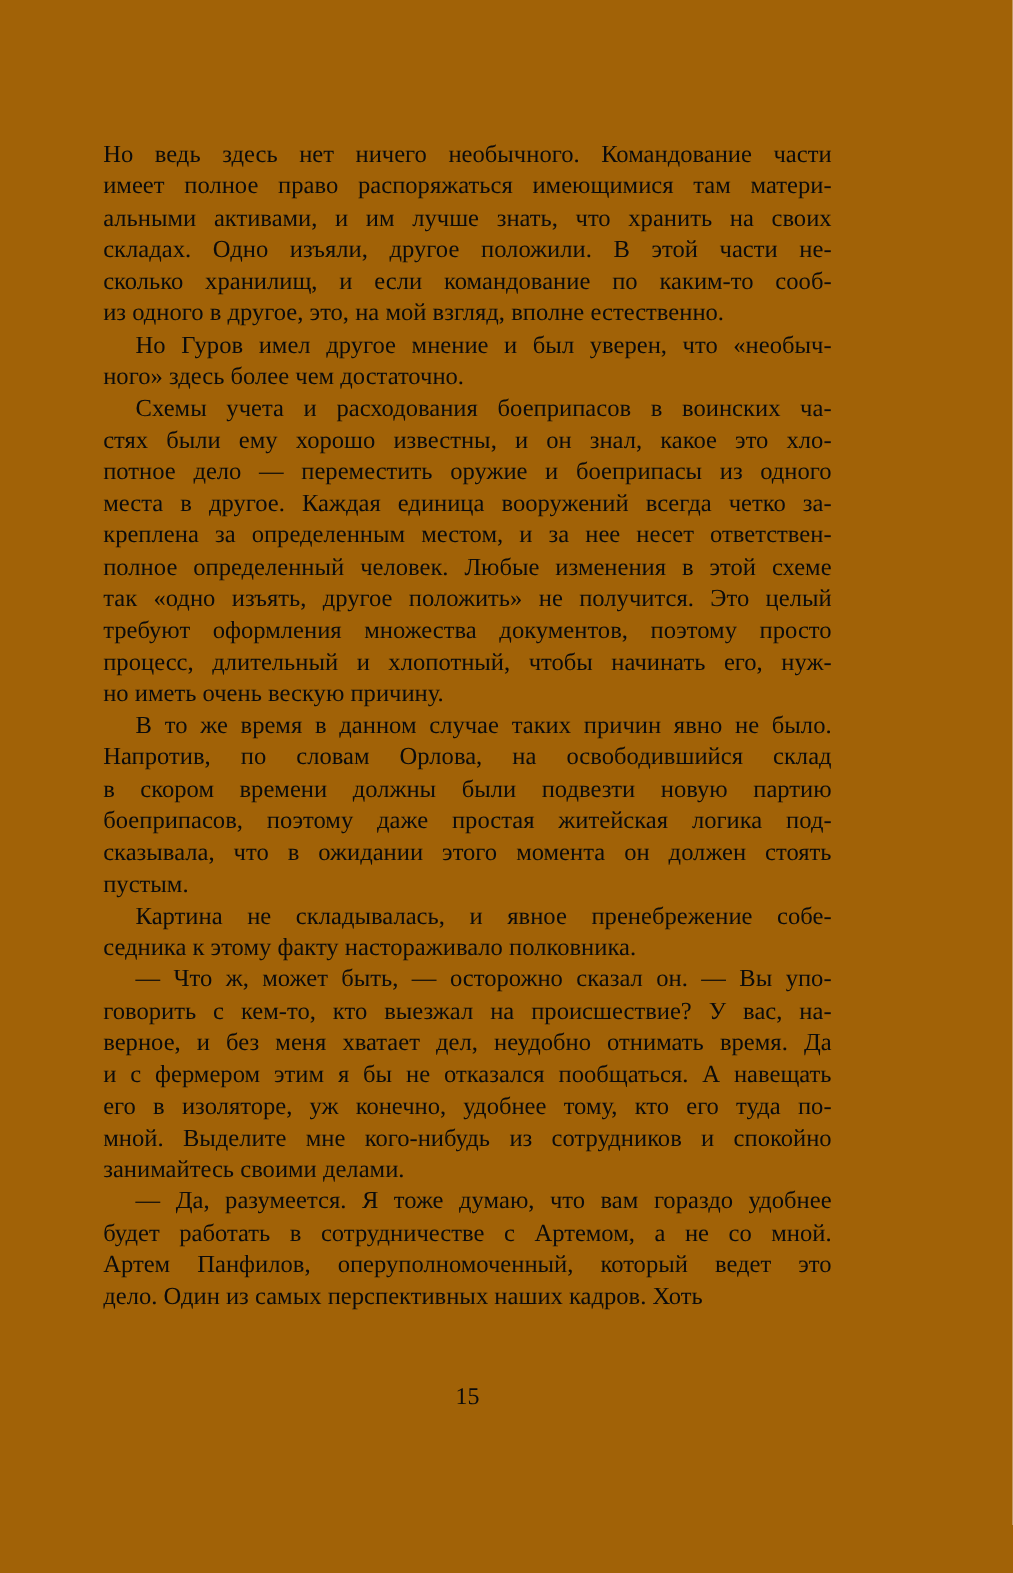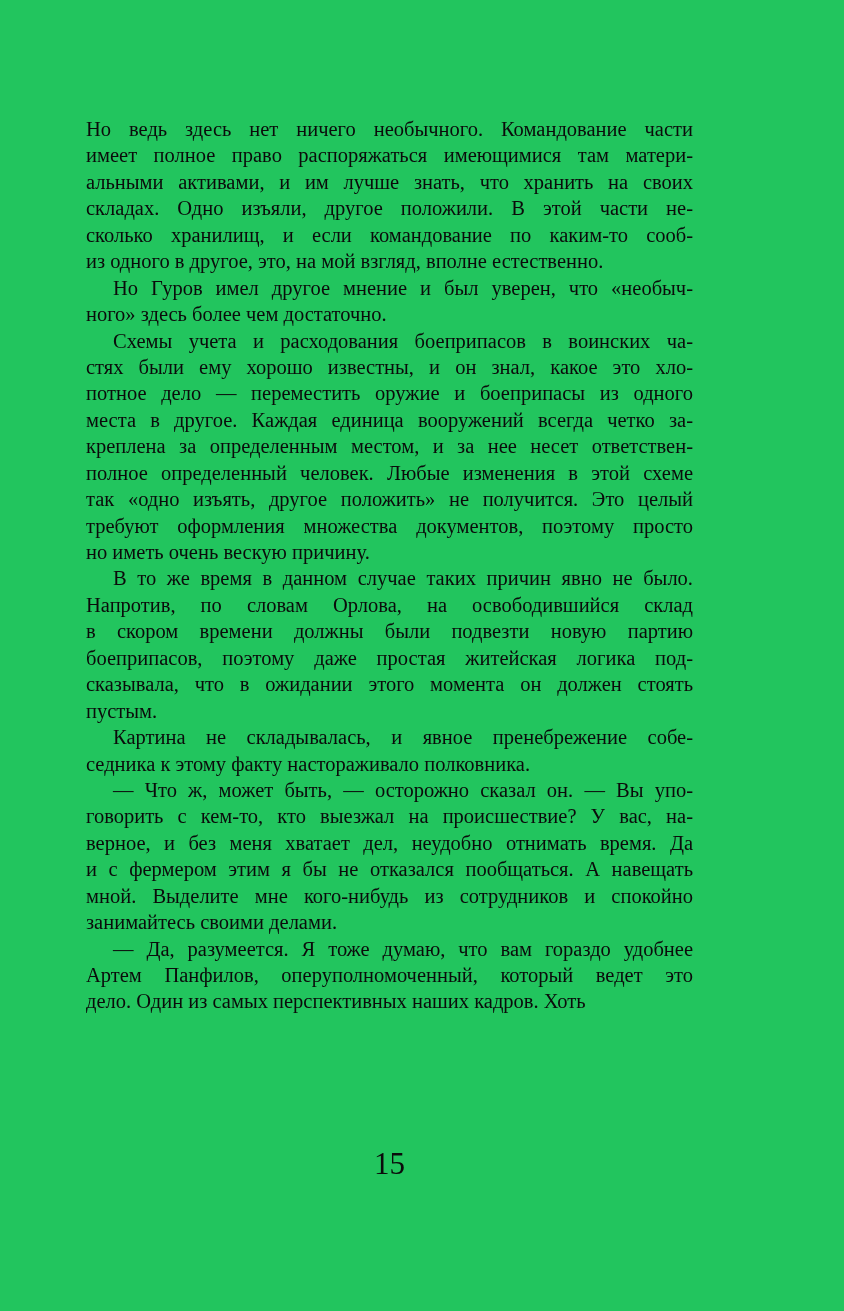--- a/index.html
+++ b/index.html
@@ -4,21 +4,21 @@
 <style>
   html, body {
     margin: 0;
     padding: 0;
     background: #ffffff;
   }
   .page {
     position: relative;
     width: 844px;
     height: 1311px;
-    background: #22c55e;
+    background: #a16207;
     overflow: hidden;
   }
   .textblock {
     position: absolute;
     left: 86px;
     top: 116px;
     width: 607px;
   }
   .paragraph {
     margin: 0;
@@ -41,21 +41,21 @@
   .line.indent {
     text-indent: 27px;
   }
   .pagenum {
     position: absolute;
     left: 86px;
     top: 1151px;
     width: 607px;
     text-align: center;
     font-family: "Liberation Serif", "DejaVu Serif", serif;
-    font-size: 31px;
+    font-size: 20px;
     line-height: 26px;
     color: #0b0b0b;
   }
 </style>
 </head>
 <body>
 
 <div class="page">
   <div class="textblock">
       <div class="paragraph">
@@ -72,42 +72,45 @@
       </div>
       <div class="paragraph">
         <div class="line indent">Схемы учета и расходования боеприпасов в воинских ча-</div>
         <div class="line">стях были ему хорошо известны, и он знал, какое это хло-</div>
         <div class="line">потное дело — переместить оружие и боеприпасы из одного</div>
         <div class="line">места в другое. Каждая единица вооружений всегда четко за-</div>
         <div class="line">креплена за определенным местом, и за нее несет ответствен-</div>
         <div class="line">полное определенный человек. Любые изменения в этой схеме</div>
         <div class="line">так «одно изъять, другое положить» не получится. Это целый</div>
         <div class="line">требуют оформления множества документов, поэтому просто</div>
+        <div class="line">процесс, длительный и хлопотный, чтобы начинать его, нуж-</div>
         <div class="line last">но иметь очень вескую причину.</div>
       </div>
       <div class="paragraph">
         <div class="line indent">В то же время в данном случае таких причин явно не было.</div>
         <div class="line">Напротив, по словам Орлова, на освободившийся склад</div>
         <div class="line">в скором времени должны были подвезти новую партию</div>
         <div class="line">боеприпасов, поэтому даже простая житейская логика под-</div>
         <div class="line">сказывала, что в ожидании этого момента он должен стоять</div>
         <div class="line last">пустым.</div>
       </div>
       <div class="paragraph">
         <div class="line indent">Картина не складывалась, и явное пренебрежение собе-</div>
         <div class="line last">седника к этому факту настораживало полковника.</div>
       </div>
       <div class="paragraph">
         <div class="line indent">— Что ж, может быть, — осторожно сказал он. — Вы упо-</div>
         <div class="line">говорить с кем-то, кто выезжал на происшествие? У вас, на-</div>
         <div class="line">верное, и без меня хватает дел, неудобно отнимать время. Да</div>
         <div class="line">и с фермером этим я бы не отказался пообщаться. А навещать</div>
+        <div class="line">его в изоляторе, уж конечно, удобнее тому, кто его туда по-</div>
         <div class="line">мной. Выделите мне кого-нибудь из сотрудников и спокойно</div>
         <div class="line last">занимайтесь своими делами.</div>
       </div>
       <div class="paragraph">
         <div class="line indent">— Да, разумеется. Я тоже думаю, что вам гораздо удобнее</div>
+        <div class="line">будет работать в сотрудничестве с Артемом, а не со мной.</div>
         <div class="line">Артем Панфилов, оперуполномоченный, который ведет это</div>
         <div class="line last">дело. Один из самых перспективных наших кадров. Хоть</div>
       </div>
     </div>
   <div class="pagenum">15</div>
 </div>
 
 </body></html>

